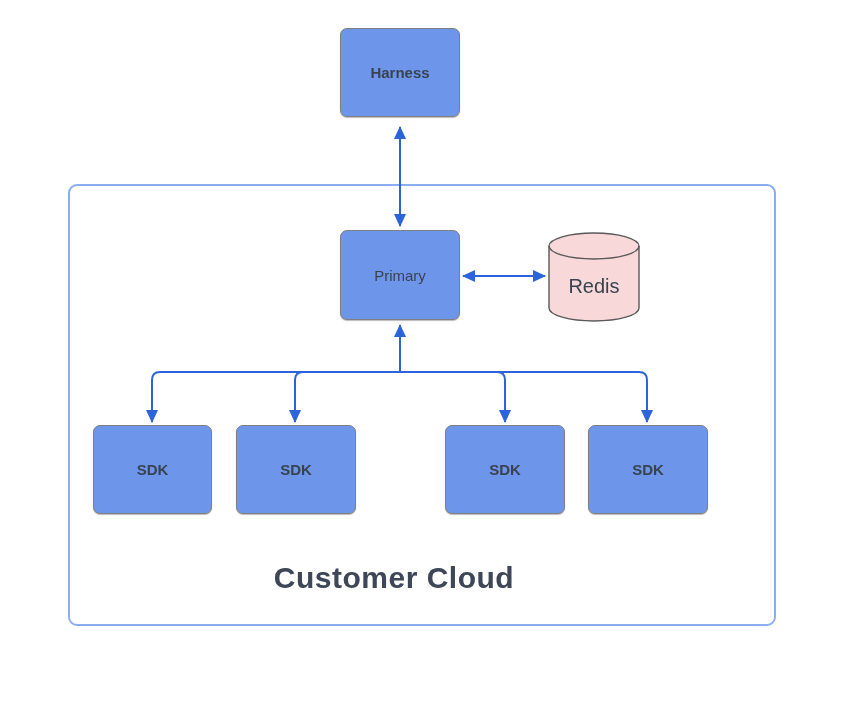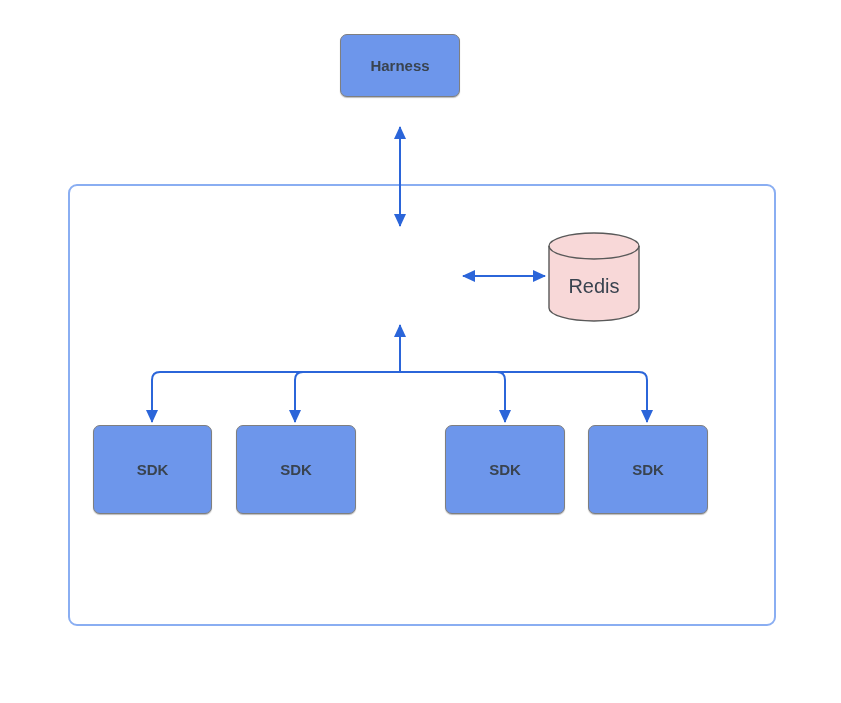--- a/index.html
+++ b/index.html
@@ -56,21 +56,21 @@
     border:1px solid var(--node-border);
     border-radius:7px;
     display:flex;
     align-items:center;
     justify-content:center;
     color:var(--label-text);
     font-size:15px;
     box-shadow:0 1px 1px rgba(60,60,60,0.35);
   }
   .node.bold{font-weight:bold;}
-  .node-harness{left:340px; top:34px;  width:120px; height:63px;}
+  .node-harness{left:340px; top:28px;  width:120px; height:89px;}
   .node-primary{left:340px; top:230px; width:120px; height:90px;}
   .node-sdk1{left:93px;  top:425px; width:119px; height:89px;}
   .node-sdk2{left:236px; top:425px; width:120px; height:89px;}
   .node-sdk3{left:445px; top:425px; width:120px; height:89px;}
   .node-sdk4{left:588px; top:425px; width:120px; height:89px;}
   .cylinder{
     position:absolute;
     left:548px; top:231px;
     width:92px; height:92px;
   }
@@ -129,20 +129,23 @@
     <path d="M400,372 L160,372 Q152,372 152,380 L152,422" marker-end="url(#ah)"></path>
     <path d="M400,372 L303,372 Q295,372 295,380 L295,422" marker-end="url(#ah)"></path>
     <path d="M400,372 L497,372 Q505,372 505,380 L505,422" marker-end="url(#ah)"></path>
     <path d="M400,372 L639,372 Q647,372 647,380 L647,422" marker-end="url(#ah)"></path>
   </svg>
 
   <div class="node bold node-harness">
     <span>Harness</span>
   </div>
 
+  <div class="node node-primary">
+    <span>Primary</span>
+  </div>
 
   <div class="cylinder">
     <svg width="92" height="92" viewBox="0 0 92 92" xmlns="http://www.w3.org/2000/svg">
       <path class="cyl-body" d="M1,15 A45,13 0 0 1 91,15 L91,77 A45,13 0 0 1 1,77 Z"></path>
       <path class="cyl-rim" d="M1,15 A45,13 0 0 0 91,15"></path>
     </svg>
     <div class="cylinder-label">Redis</div>
   </div>
 
   <div class="node bold node-sdk1">
@@ -151,14 +154,15 @@
   <div class="node bold node-sdk2">
     <span>SDK</span>
   </div>
   <div class="node bold node-sdk3">
     <span>SDK</span>
   </div>
   <div class="node bold node-sdk4">
     <span>SDK</span>
   </div>
 
+  <div class="container-label">Customer Cloud</div>
 
 </div>
 
 </body></html>

